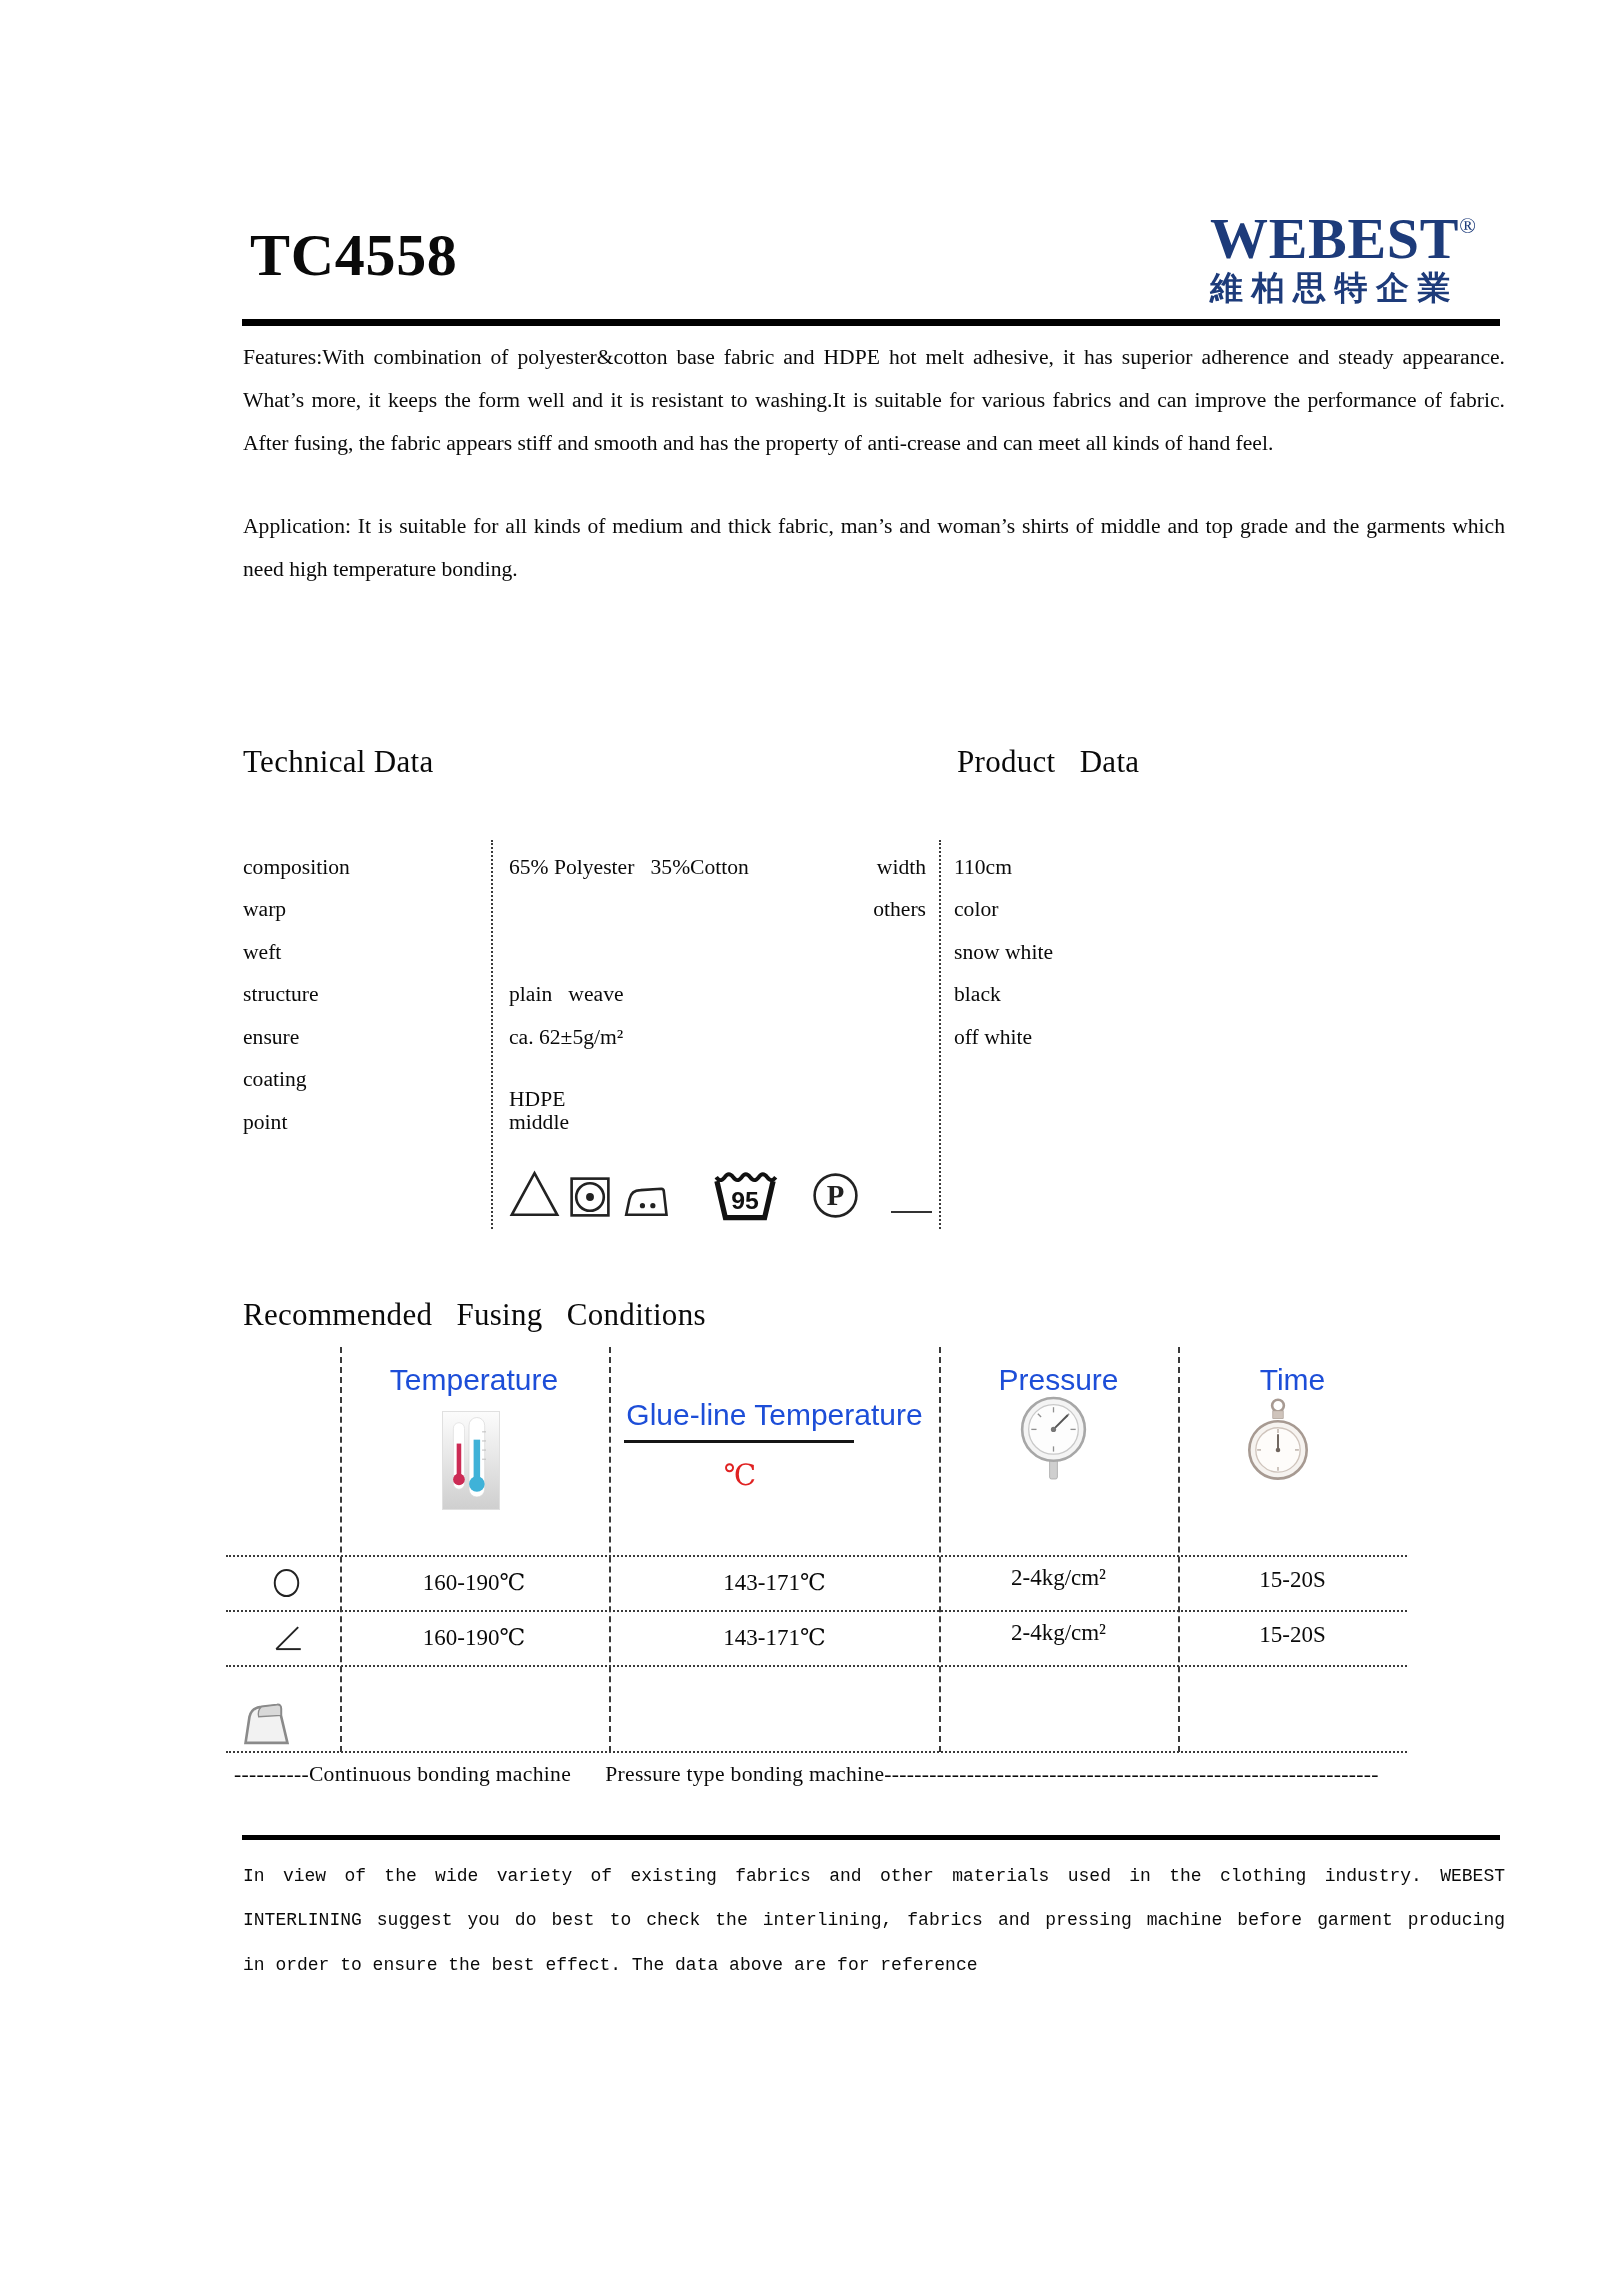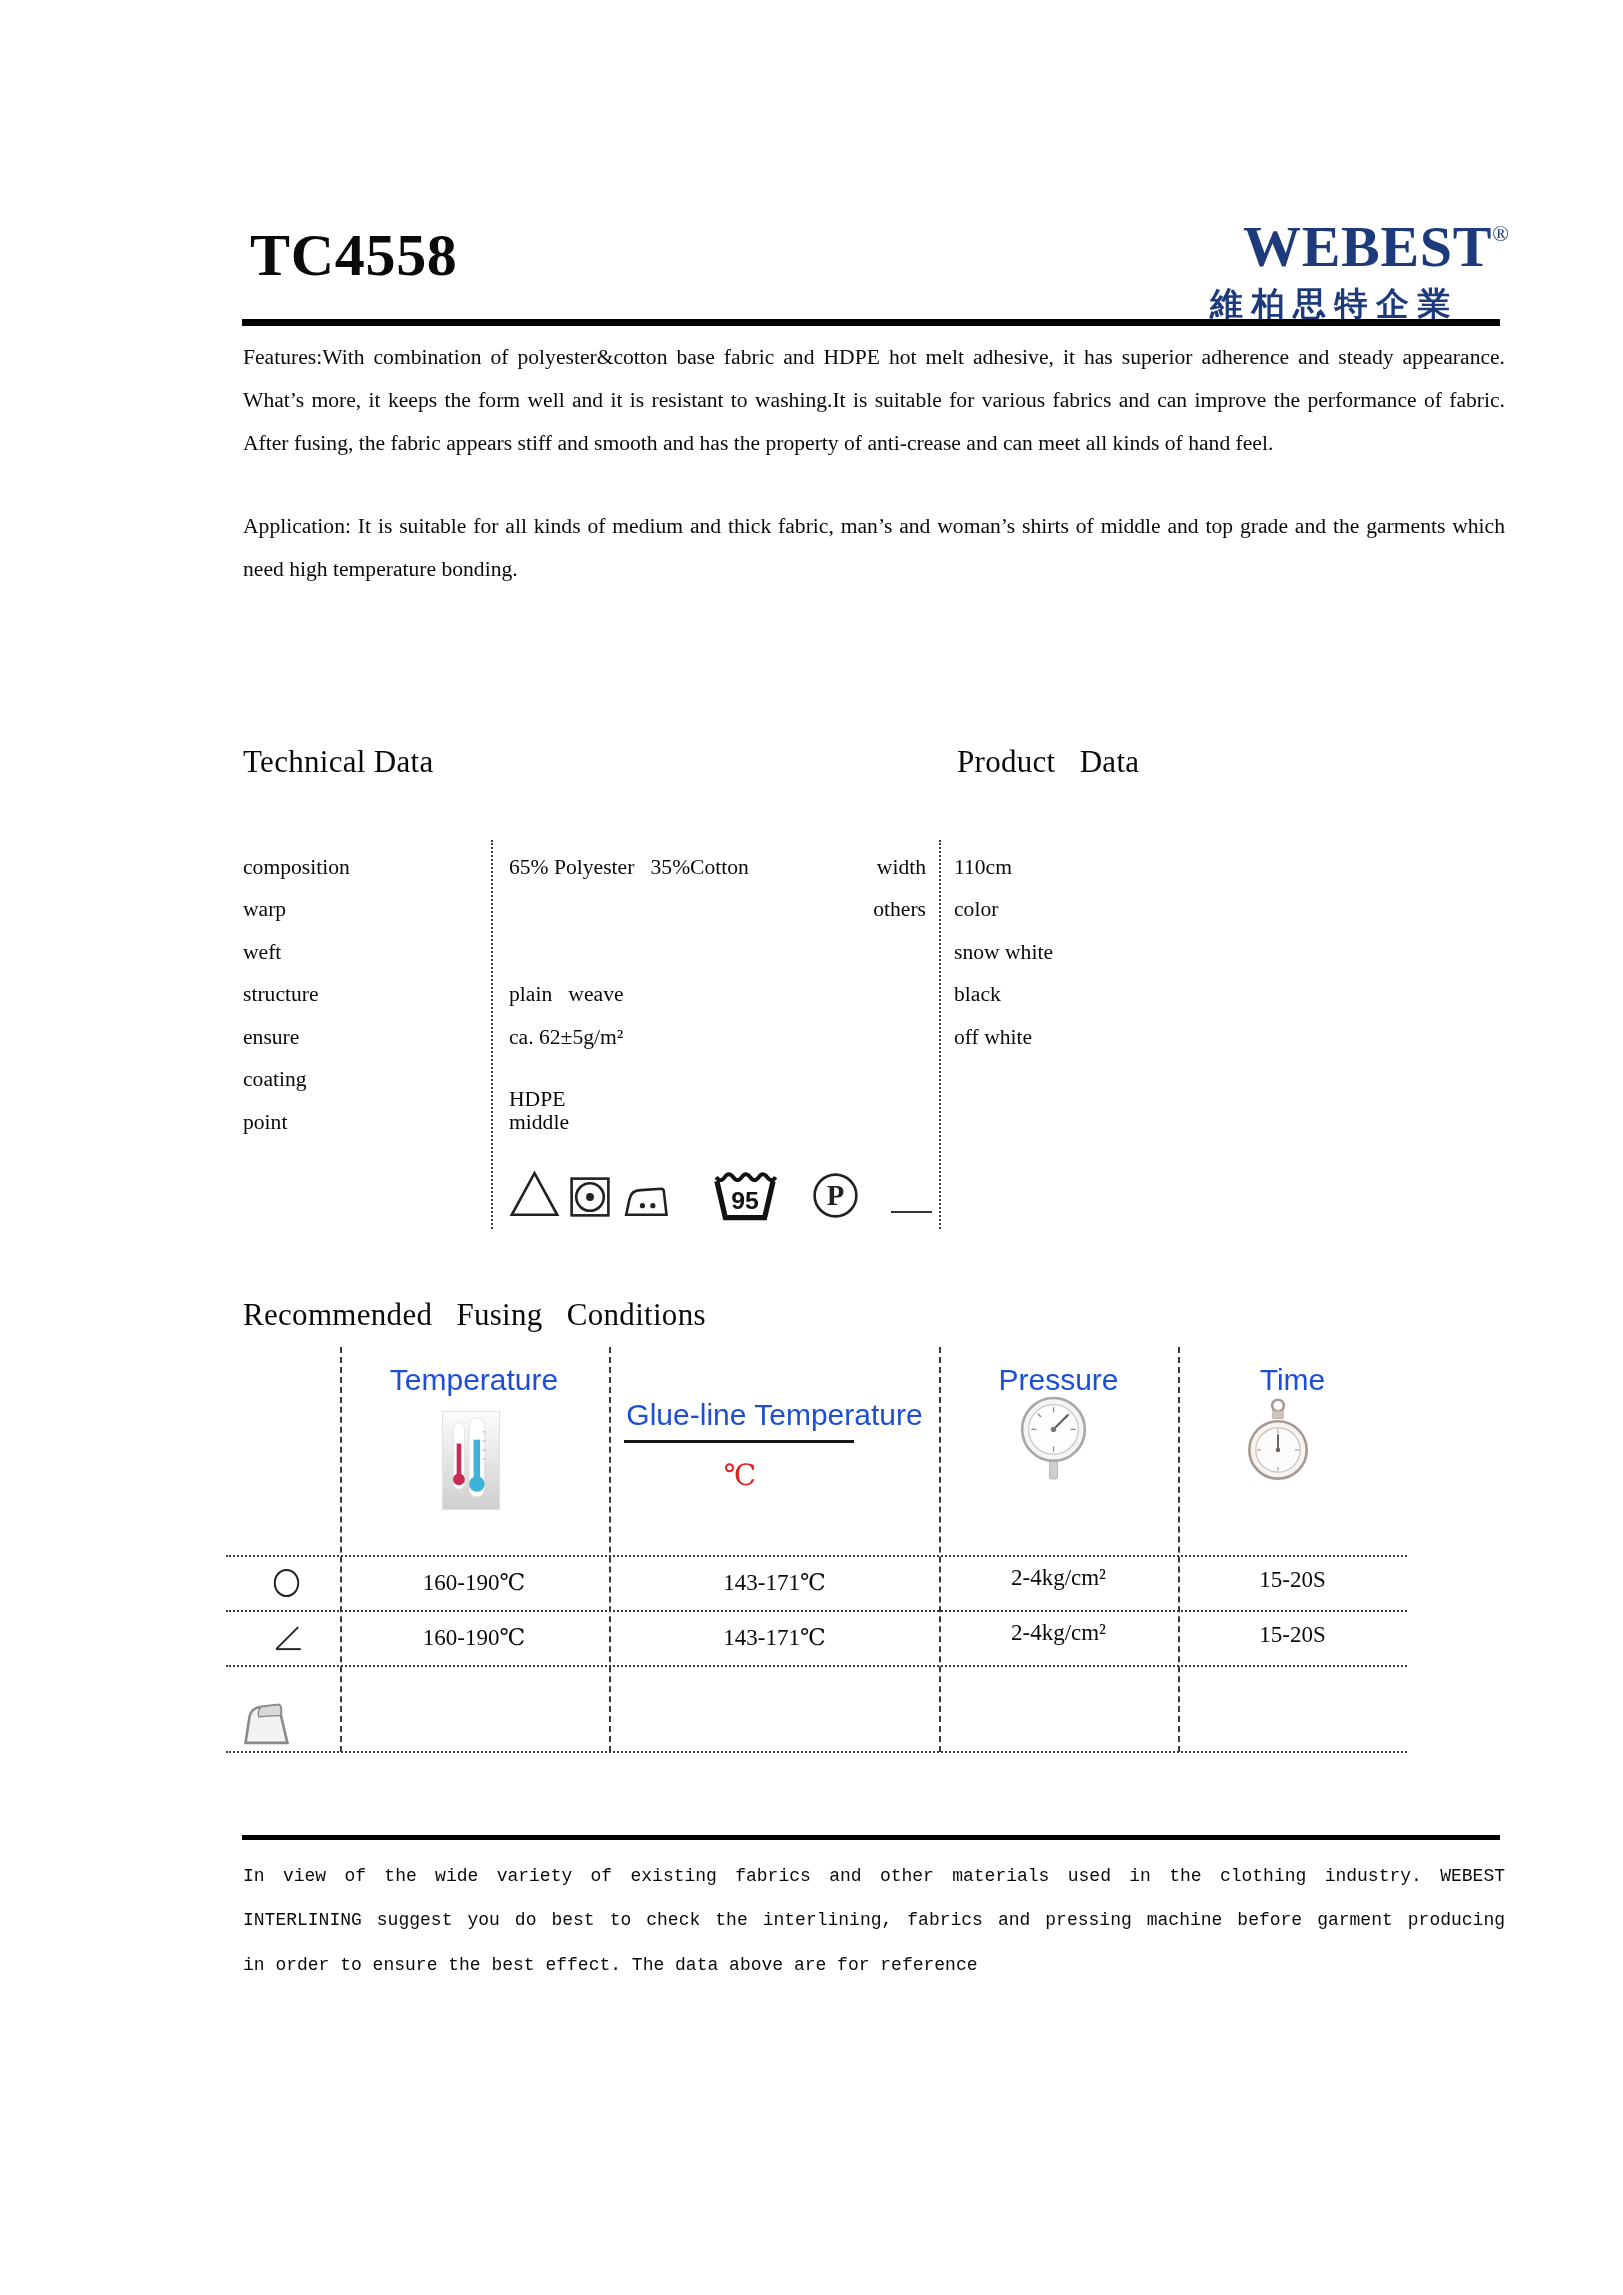--- a/index.html
+++ b/index.html
@@ -11,21 +11,21 @@
     color:#0a0a0a;
     overflow:hidden;
   }
   .abs{position:absolute;}
   .pre{white-space:pre;}
   .prew{white-space:pre-wrap;}
 
   
   .doc-title{left:250px;top:221px;font-size:60px;font-weight:bold;letter-spacing:0.7px;}
   .logo{left:1210px;top:196px;width:295px;color:#1d3b7a;}
-  .logo-brand{font-size:58px;font-weight:bold;line-height:76px;letter-spacing:0.7px;margin-left:33px;}
+  .logo-brand{font-size:58px;font-weight:bold;line-height:60px;letter-spacing:0.7px;}
   .logo-reg{font-size:22px;vertical-align:25px;font-weight:normal;}
   .logo-cn{font-size:33px;font-weight:bold;letter-spacing:8.5px;line-height:38px;
            font-family:"DejaVu Sans","Liberation Sans",sans-serif;}
   .rule-heavy{background:#000;height:6.5px;}
 
   
   .body-par{width:1262px;font-size:21.6px;line-height:43px;text-align:justify;}
 
   
   .section-h{font-size:31px;letter-spacing:0.3px;}
@@ -209,20 +209,21 @@
   <div class="abs fcell" style="left:340px;top:1619px;width:268px;">160-190℃</div>
   <div class="abs fcell" style="left:609px;top:1619px;width:331px;">143-171℃</div>
   <div class="abs fcell" style="left:939px;top:1614px;width:239px;">2-4kg/cm²</div>
   <div class="abs fcell" style="left:1178px;top:1616px;width:229px;">15-20S</div>
 
   <svg class="abs" style="left:239px;top:1693px;" width="55" height="54" viewBox="0 0 84 82">
     <path d="M10,76 L16,36 Q19,22 34,21 L58,18 Q64,17 64,24 L64,34 L74,76 Z" fill="#f2f2f2" stroke="#8a8a8a" stroke-width="4"></path>
     <path d="M34,21 L58,18 Q64,17 64,24 L64,34 L30,36 Q28,26 34,21 Z" fill="#d9d9d9" stroke="#8a8a8a" stroke-width="2"></path>
   </svg>
 
+  <div class="abs caption prew" style="left:234px;top:1762px;width:1283px;">----------Continuous bonding machine      Pressure type bonding machine------------------------------------------------------------------</div>
 
   <div class="abs rule-heavy" style="left:242px;top:1835px;width:1258px;height:5.2px;"></div>
   <div class="abs footer-line just" style="left:243px;top:1854px;">In view of the wide variety of existing fabrics and other materials used in the clothing industry. WEBEST</div>
   <div class="abs footer-line just" style="left:243px;top:1898px;">INTERLINING suggest you do best to check the interlining, fabrics and pressing machine before garment producing</div>
   <div class="abs footer-line" style="left:243px;top:1943px;">in order to ensure the best effect. The data above are for reference</div>
 
 </div>
 
 
 </body></html>

